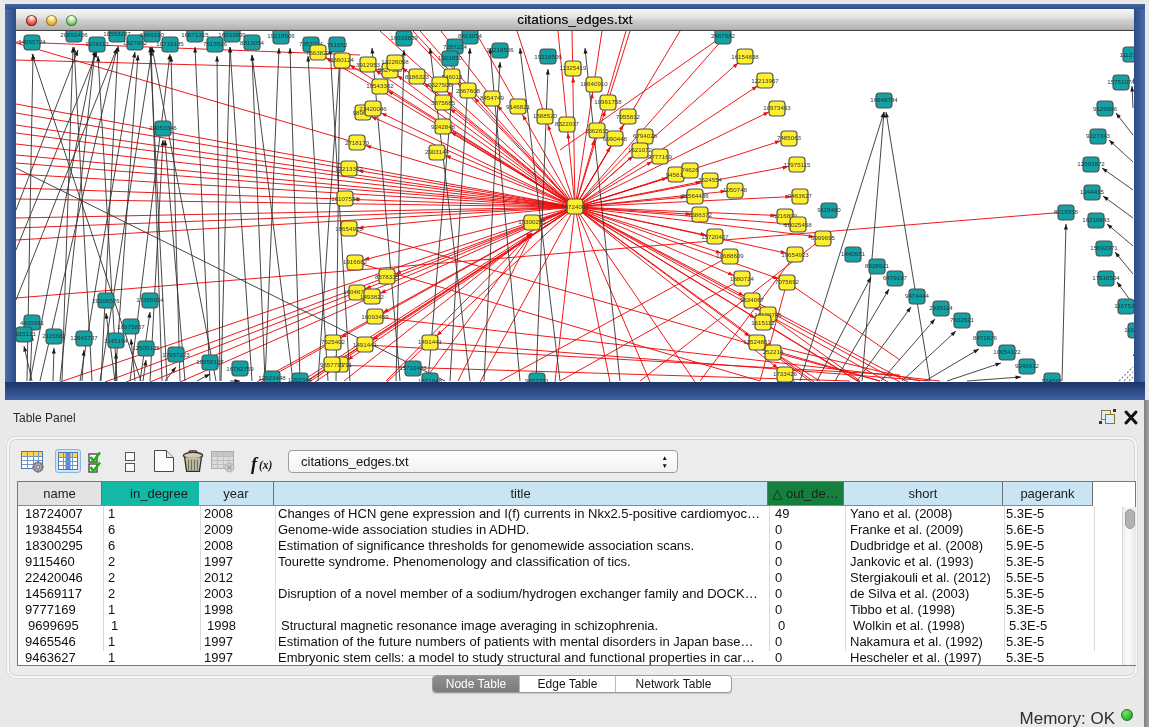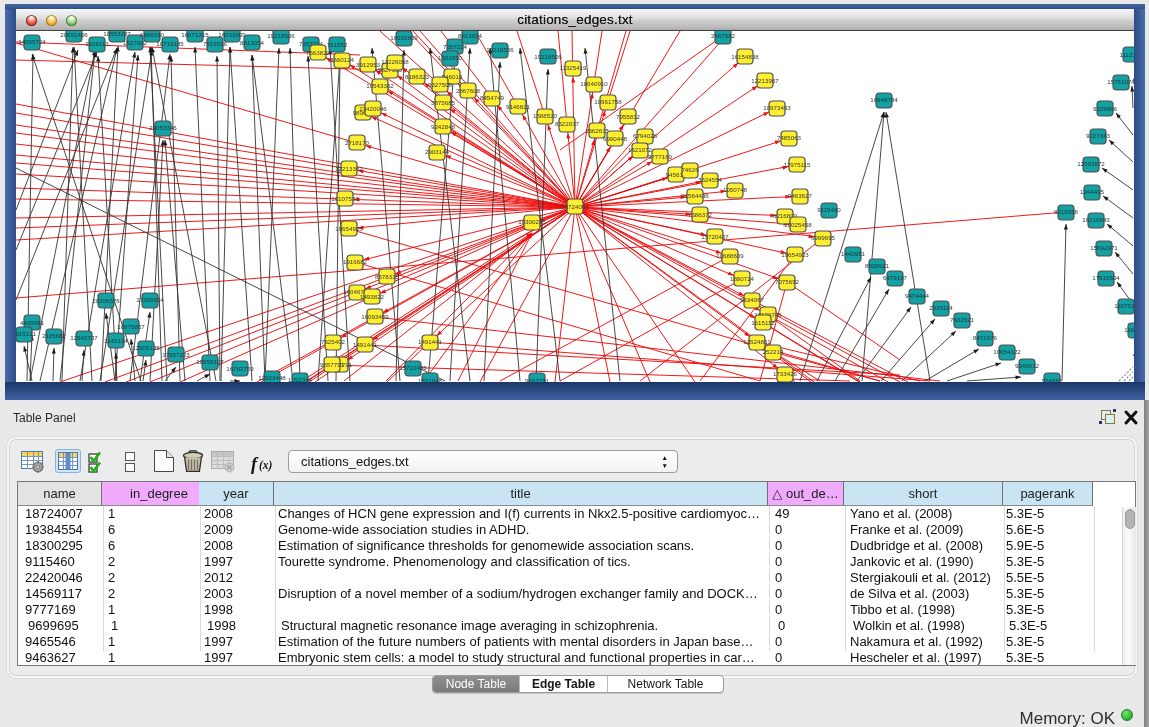--- a/index.html
+++ b/index.html
@@ -52,21 +52,21 @@
   background:linear-gradient(90deg,#efefef,#fbfbfb 40%,#e8e8e8); border-left:1px solid #d5d5d5; }
 #sthumb { position:absolute; left:2px; top:2px; width:10px; height:20px; background:#b3b3b3;
   border-radius:5px; border:1px solid #9a9a9a; }
 
 
 #tabs { position:absolute; left:432px; top:675px; height:18px; border:1px solid #9b9b9b;
   border-radius:4px; overflow:hidden; background:#fff; box-shadow:0 1px 1px rgba(0,0,0,.15);
   display:flex; }
 #tabs div { font-size:12px; line-height:16px; color:#161616; text-align:center; }
 #tabs div:nth-child(1) { width:86px; }
-#tabs div:nth-child(2) { width:89px;font-weight:bold; }
+#tabs div:nth-child(2) { width:97px; }
 #tabs div:nth-child(3) { width:115px; }
 #tabs .sel { background:linear-gradient(#909090,#7a7a7a); color:#fff; }
 #tabs .mid { border-left:1px solid #bbb; border-right:1px solid #bbb; }
 
 #mem { position:absolute; right:34px; top:709px; font-size:17px; color:#2e2e2e; }
 #memdot { position:absolute; right:16px; top:709px; width:12px; height:12px; border-radius:50%;
   background:radial-gradient(circle at 35% 30%,#7fe070,#33bb33 60%,#1f8c1f); border:1px solid #267a26; }
 #rband { position:absolute; right:0; top:400px; width:5px; height:327px;
   background:linear-gradient(90deg,#7e7e7e,#a5a5a5); }
 </style>
@@ -413,24 +413,24 @@
 <circle cx="18.5" cy="16.5" r="4.5" fill="#cdcdcd" stroke="#b2b2b2"></circle>
 <path d="M16.5 14.5L20.5 18.5M20.5 14.5L16.5 18.5" stroke="#a5a5a5" stroke-width="1.4"></path>
 </g>
     <text x="234" y="22" font-family="Liberation Serif,serif" font-style="italic" font-weight="700" font-size="18" fill="#111">f</text>
 <text x="242" y="21" font-family="Liberation Serif,serif" font-style="italic" font-weight="700" font-size="11.5" fill="#111">(x)</text>
   </svg>
 <div id="combo">citations_edges.txt<span class="arr">▲<br>▼</span></div>
 
 <div id="tbl">
 <div class="hc" style="left:0px;width:84px;background:#e3e3e3">name</div>
-    <div class="hc" style="left:84px;width:115px;background:#f0abfc">in_degree</div>
+    <div class="hc" style="left:84px;width:115px;background:#14b8a6">in_degree</div>
     <div class="hc" style="left:181px;width:75px;background:#c9e5f3">year</div>
     <div class="hc" style="left:256px;width:494px;background:#c9e5f3">title</div>
-    <div class="hc" style="left:750px;width:76px;background:#f0abfc">△ out_de…</div>
+    <div class="hc" style="left:750px;width:76px;background:#15803d">△ out_de…</div>
     <div class="hc" style="left:826px;width:159px;background:#c9e5f3">short</div>
     <div class="hc" style="left:985px;width:90px;background:#c9e5f3">pagerank</div>
     <div style="position:absolute;left:0;top:23px;width:1075px;height:1px;background:#8a8a8a"></div>
 <div class="row" style="left:0;top:24px;width:1100px">
       <span class="cell" style="left:7px;width:76px">18724007</span>
       <span class="cell" style="left:90px;width:90px">1</span>
       <span class="cell" style="left:186px;width:70px">2008</span>
       <span class="cell" style="left:260px;width:490px">Changes of HCN gene expression and I(f) currents in Nkx2.5-positive cardiomyoc…</span>
       <span class="cell" style="left:757px;width:70px">49</span>
       <span class="cell" style="left:832px;width:150px">Yano et al. (2008)</span>
@@ -453,21 +453,21 @@
       <span class="cell" style="left:757px;width:70px">0</span>
       <span class="cell" style="left:832px;width:150px">Dudbridge et al. (2008)</span>
       <span class="cell" style="left:988px;width:85px">5.9E-5</span>
     </div>
     <div class="row" style="left:0;top:72px;width:1100px">
       <span class="cell" style="left:7px;width:76px">9115460</span>
       <span class="cell" style="left:90px;width:90px">2</span>
       <span class="cell" style="left:186px;width:70px">1997</span>
       <span class="cell" style="left:260px;width:490px">Tourette syndrome. Phenomenology and classification of tics.</span>
       <span class="cell" style="left:757px;width:70px">0</span>
-      <span class="cell" style="left:832px;width:150px">Jankovic et al. (1990)</span>
+      <span class="cell" style="left:832px;width:150px">Jankovic et al. (1993)</span>
       <span class="cell" style="left:988px;width:85px">5.3E-5</span>
     </div>
     <div class="row" style="left:0;top:88px;width:1100px">
       <span class="cell" style="left:7px;width:76px">22420046</span>
       <span class="cell" style="left:90px;width:90px">2</span>
       <span class="cell" style="left:186px;width:70px">2012</span>
       <span class="cell" style="left:757px;width:70px">0</span>
       <span class="cell" style="left:832px;width:150px">Stergiakouli et al. (2012)</span>
       <span class="cell" style="left:988px;width:85px">5.5E-5</span>
     </div>

